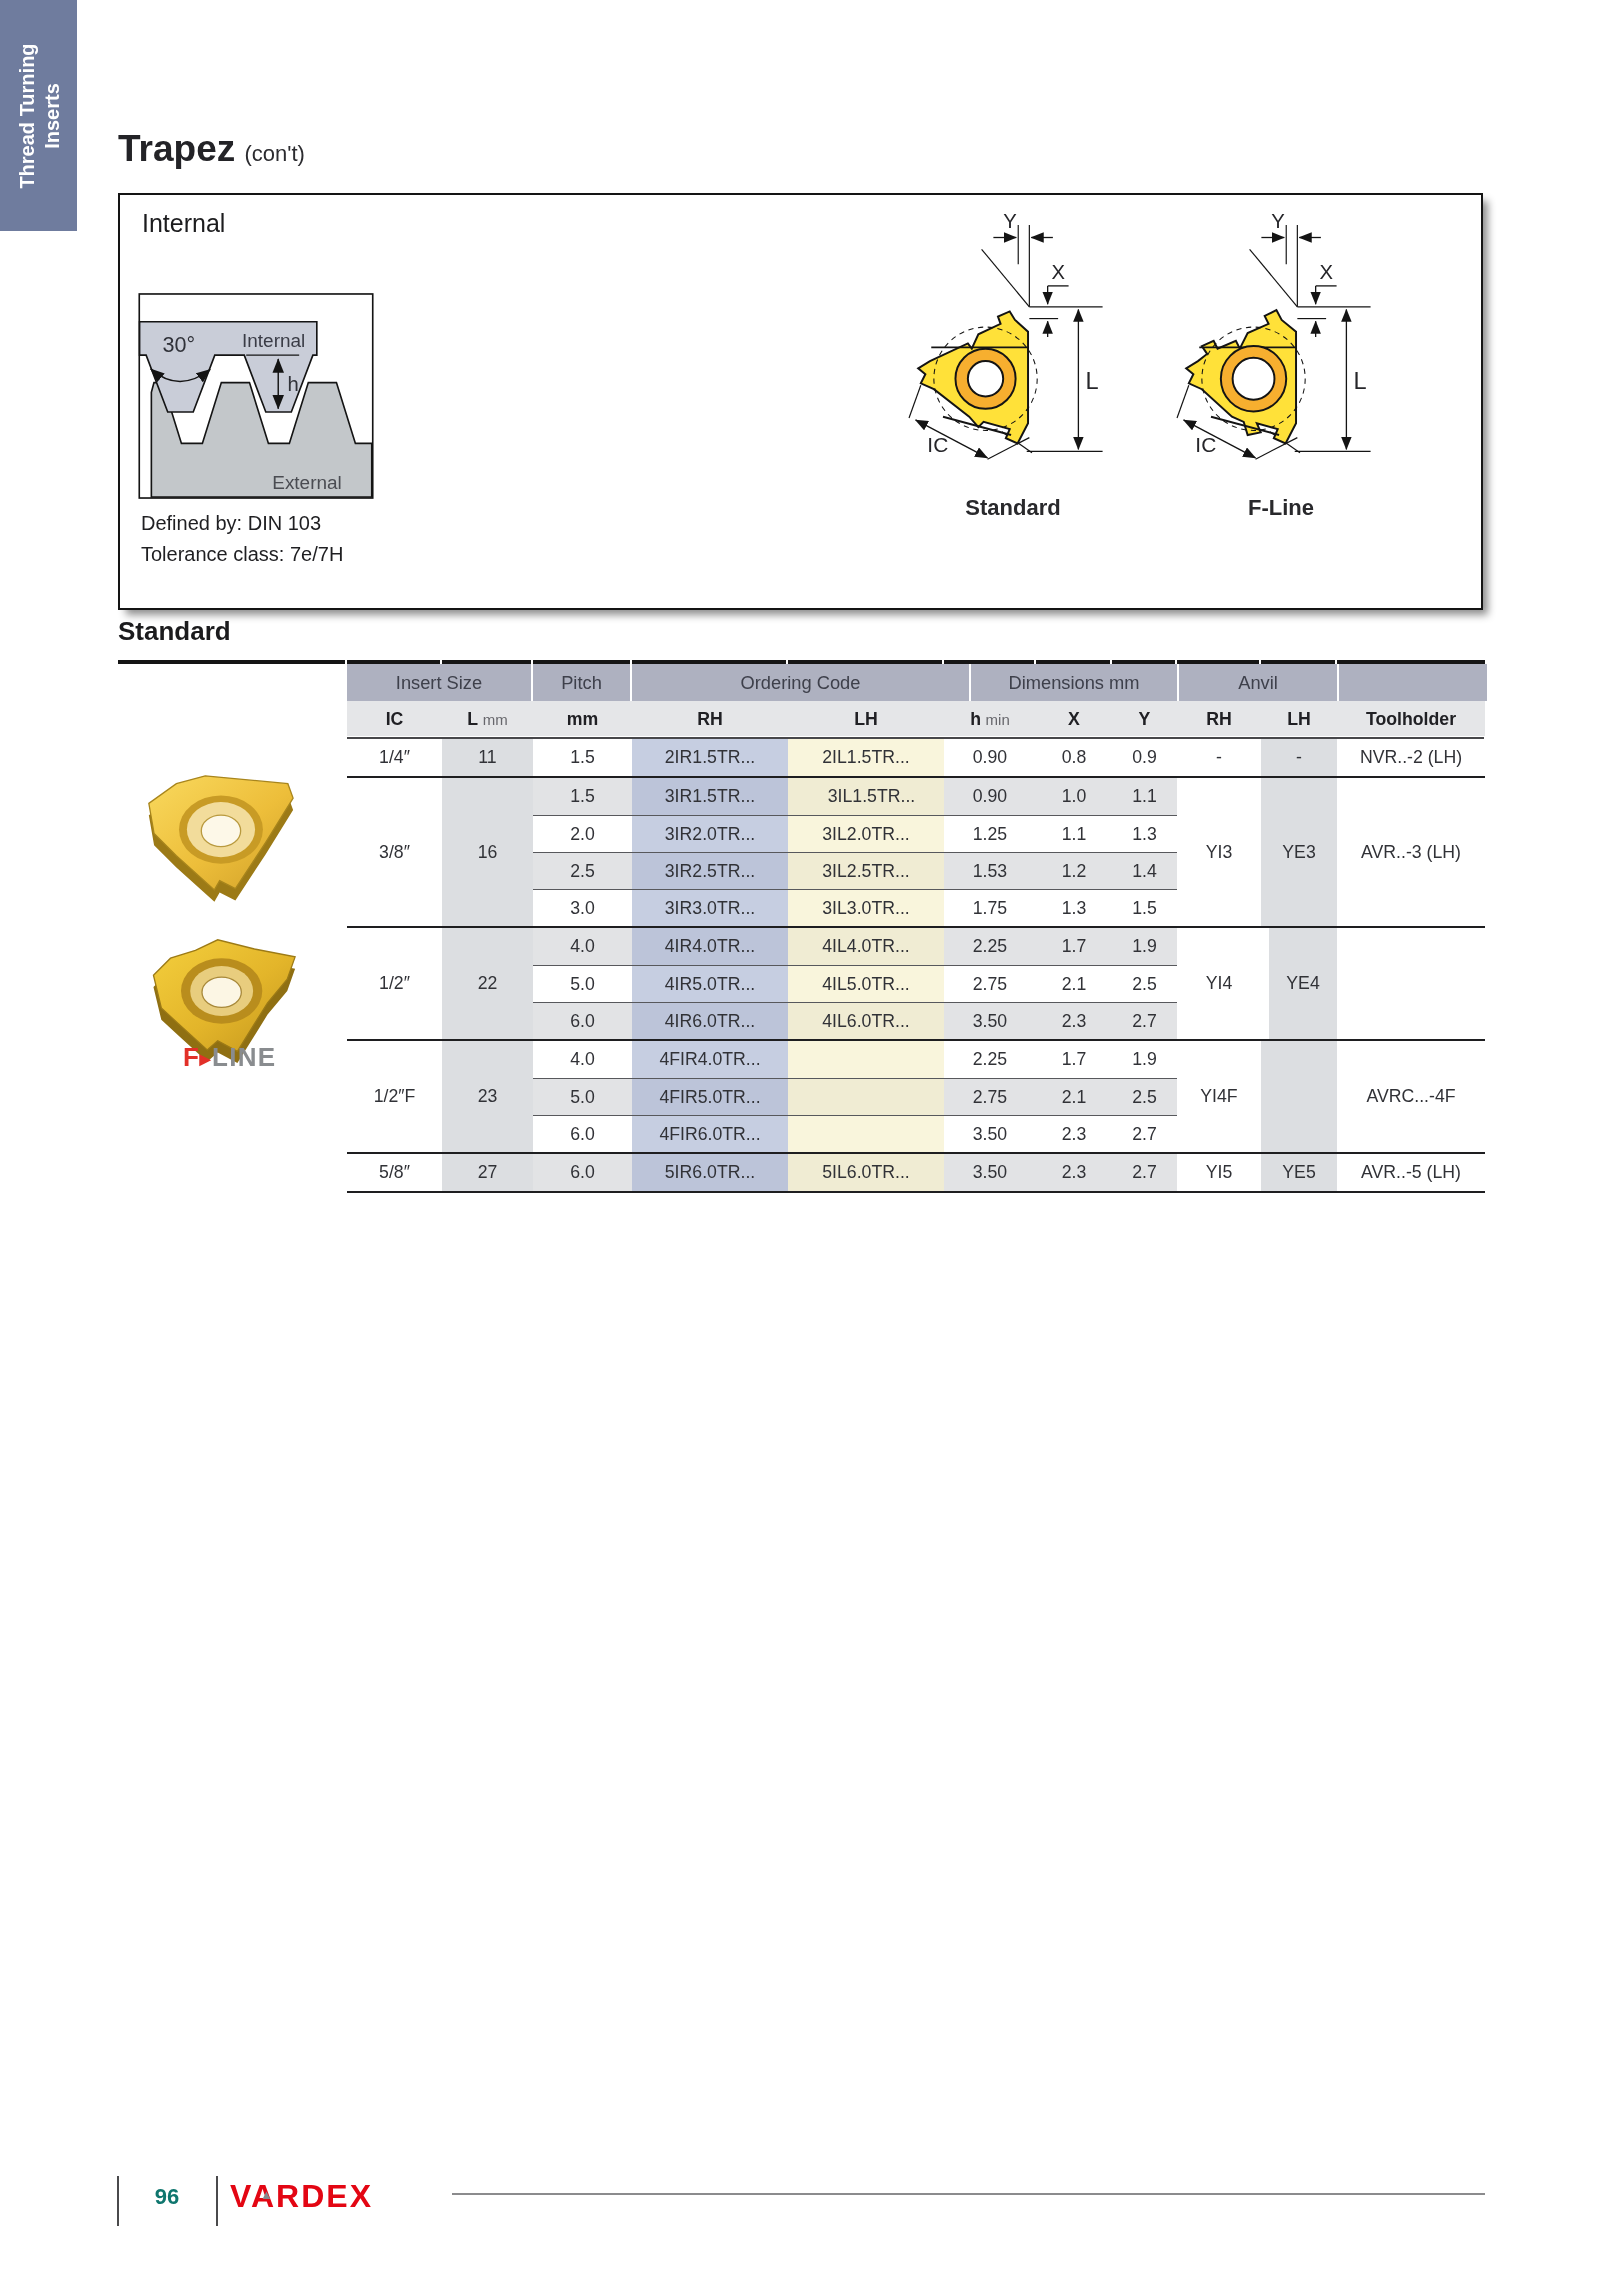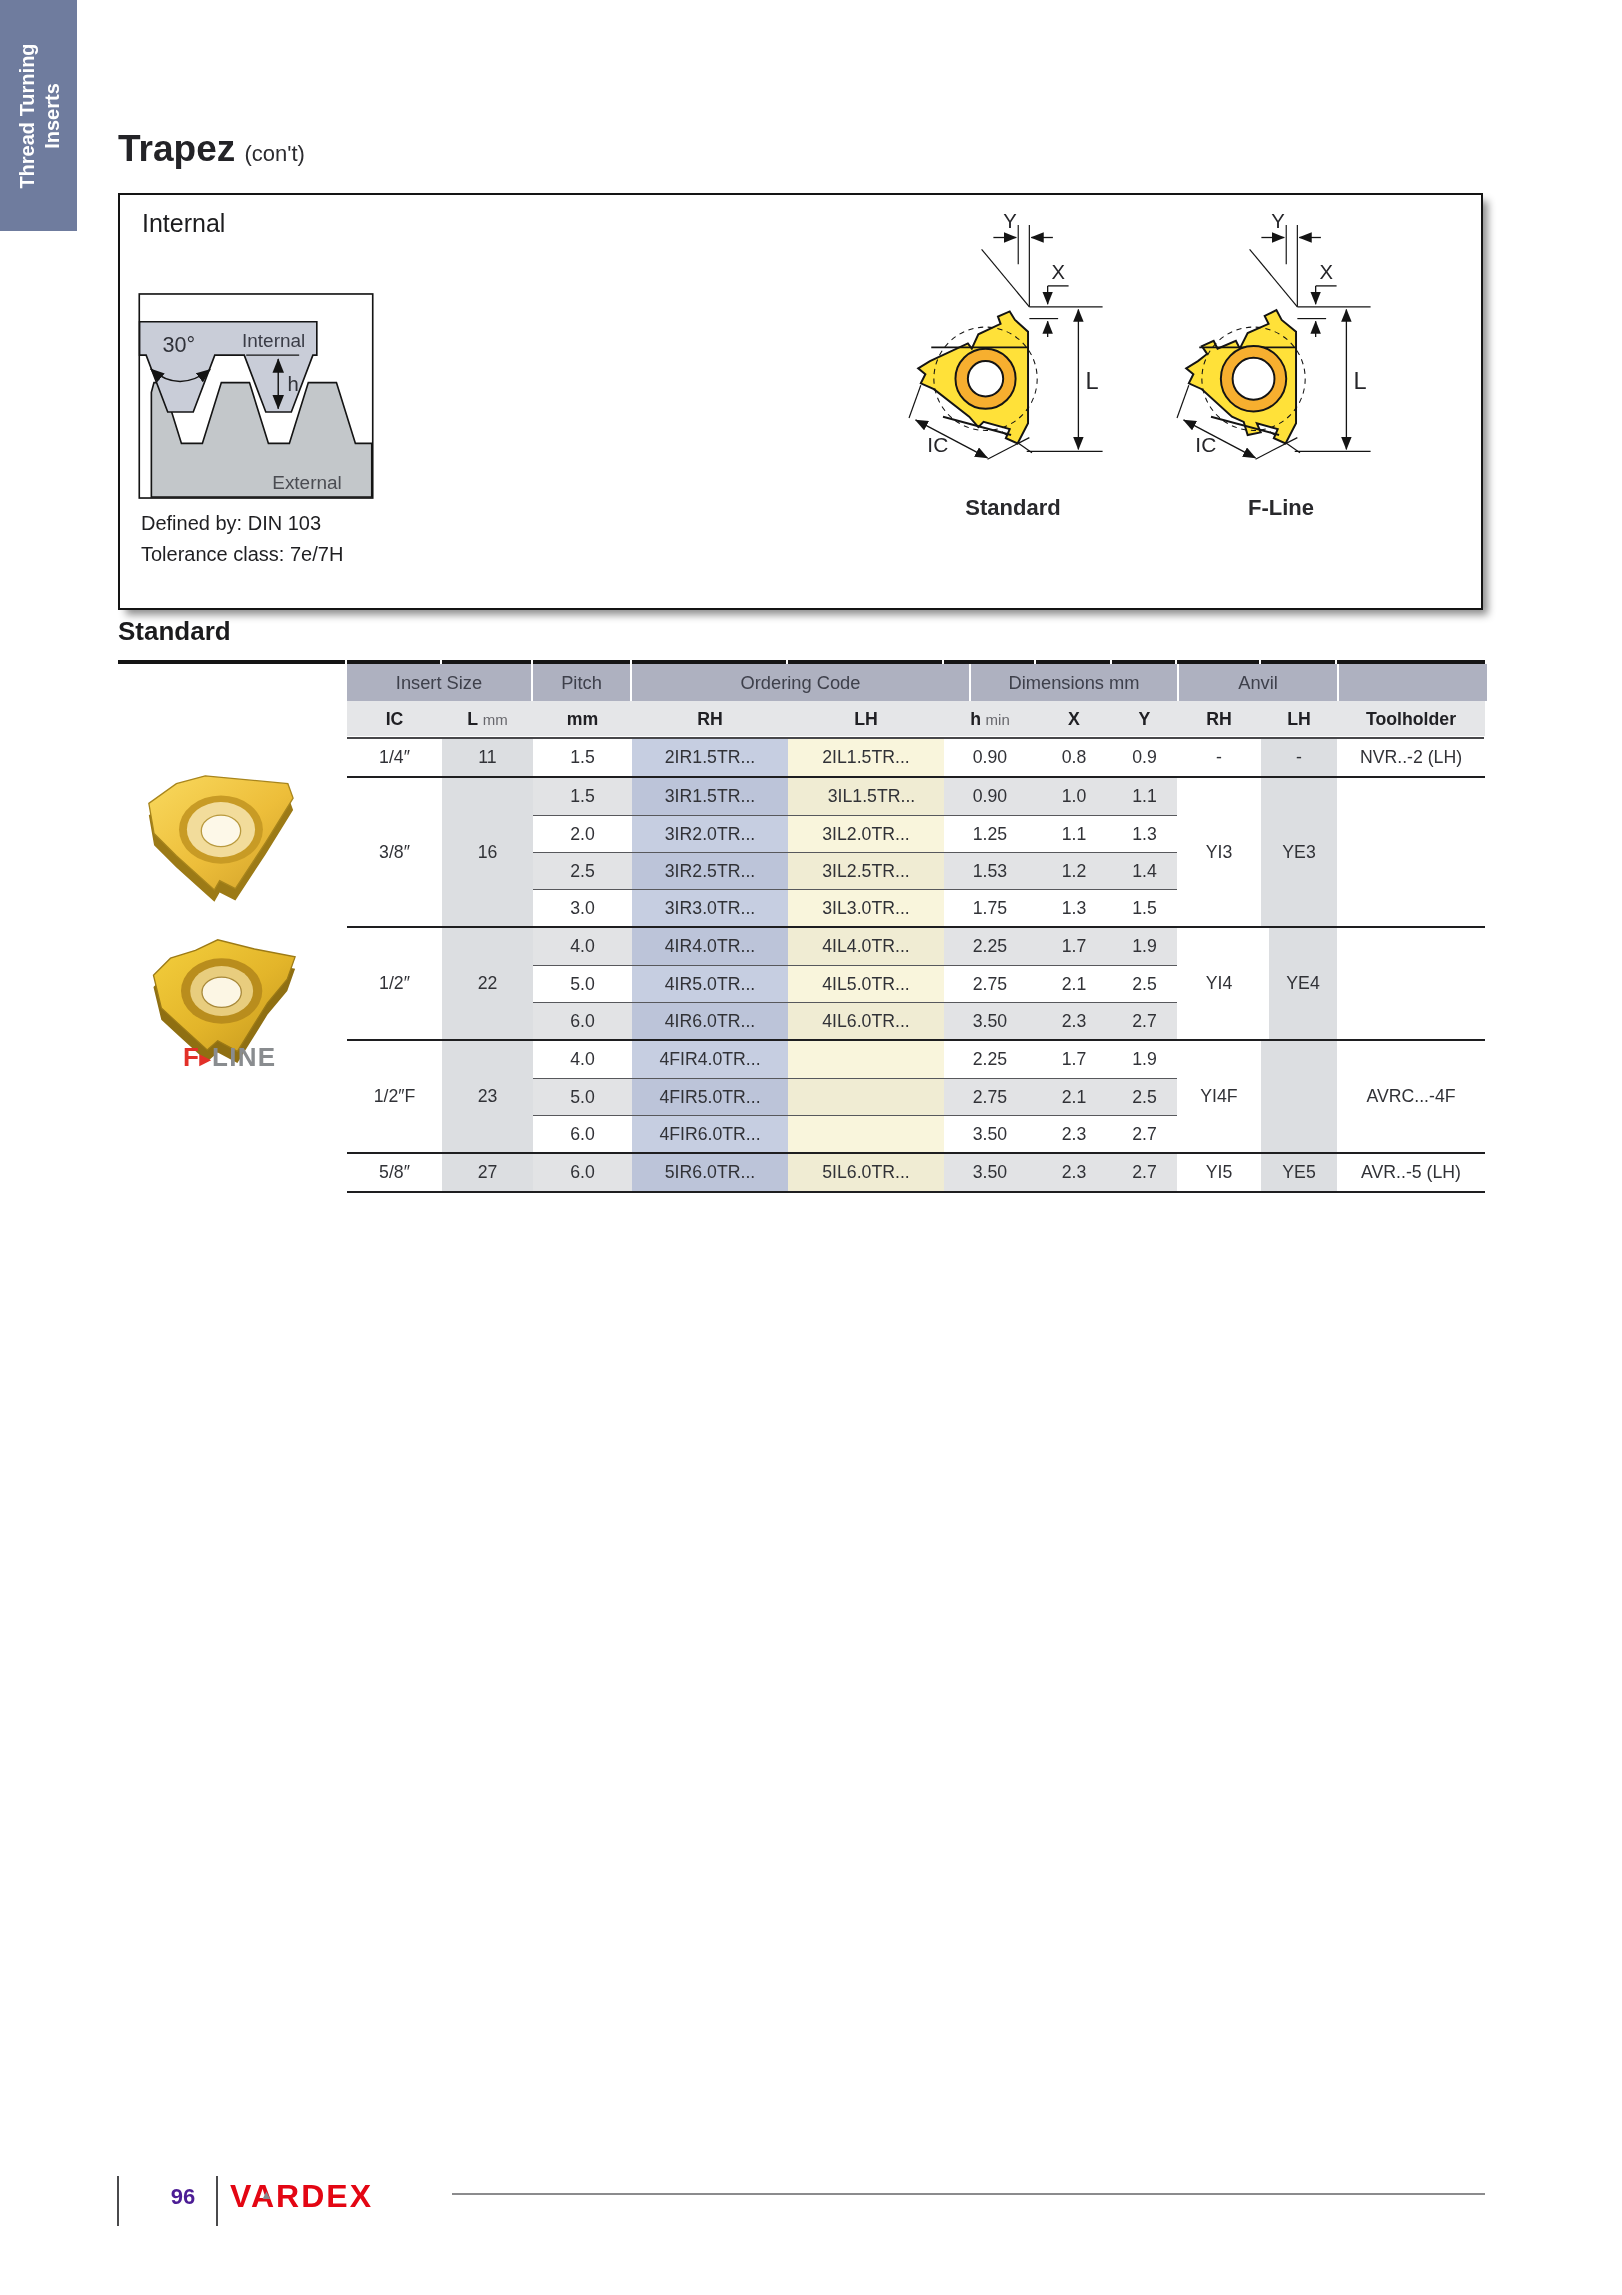--- a/index.html
+++ b/index.html
@@ -62,21 +62,21 @@
   .photo-2{position:absolute;left:139px;top:928px;}
   .fline-logo{position:absolute;left:183px;top:1042px;display:flex;align-items:center;font-weight:800;}
   .fline-f{color:var(--fline-red);font-size:26px;}
   .fline-arrow{color:var(--fline-red);font-size:14.4px;margin:3.9px 1.3px 0 0.7px;}
   .fline-line{color:var(--fline-gray);font-size:26px;letter-spacing:1.3px;}
 
   
   .foot-bar{position:absolute;top:2176px;width:2px;height:50px;background:#4a4a4c;}
   .bar-a{left:117px;} .bar-b{left:216px;}
   .page-number{position:absolute;left:118px;top:2184px;width:98px;text-align:center;
-    font-size:22px;font-weight:700;color:#4c1d95;padding-left:16px;}
+    font-size:22px;font-weight:700;color:#0f766e;}
   .brand{position:absolute;left:230px;top:2178px;font-size:32px;font-weight:800;
     color:var(--brand-red);letter-spacing:2px;}
   .brand-tri{position:absolute;left:30px;top:9.2px;font-size:13px;color:#87898c;}
   .foot-rule{position:absolute;left:452px;top:2193px;width:1033px;height:2px;background:#8b8b8d;}
 
   text{font-family:"Liberation Sans", sans-serif;}
 </style>
 </head>
 <body>
 
@@ -286,20 +286,21 @@
       <div class="cell shade tsep" style="grid-area: 5 / 7;">1.2</div>
       <div class="cell shade tsep" style="grid-area: 5 / 8;">1.4</div>
       <div class="cell  tsep" style="grid-area: 6 / 3;">3.0</div>
       <div class="cell rh tsep" style="grid-area: 6 / 4;">3IR3.0TR...</div>
       <div class="cell lh tsep" style="grid-area: 6 / 5;">3IL3.0TR...</div>
       <div class="cell  tsep" style="grid-area: 6 / 6;">1.75</div>
       <div class="cell  tsep" style="grid-area: 6 / 7;">1.3</div>
       <div class="cell  tsep" style="grid-area: 6 / 8;">1.5</div>
       <div class="cell" style="grid-area: 3 / 9 / span 4;">YI3</div>
       <div class="cell col-gray" style="grid-area: 3 / 10 / span 4;">YE3</div>
+      <div class="cell" style="grid-area: 3 / 11 / span 4;">AVR..-3 (LH)</div>
       <div class="gsep" style="grid-area: 7 / 1 / auto / -1;"></div>
       <div class="cell" style="grid-area: 8 / 1 / span 3;">1/2″</div>
       <div class="cell col-gray" style="grid-area: 8 / 2 / span 3;">22</div>
       <div class="cell shade" style="grid-area: 8 / 3;">4.0</div>
       <div class="cell rh alt" style="grid-area: 8 / 4;">4IR4.0TR...</div>
       <div class="cell lh alt" style="grid-area: 8 / 5;">4IL4.0TR...</div>
       <div class="cell shade" style="grid-area: 8 / 6;">2.25</div>
       <div class="cell shade" style="grid-area: 8 / 7;">1.7</div>
       <div class="cell shade" style="grid-area: 8 / 8;">1.9</div>
       <div class="cell  tsep" style="grid-area: 9 / 3;">5.0</div>

